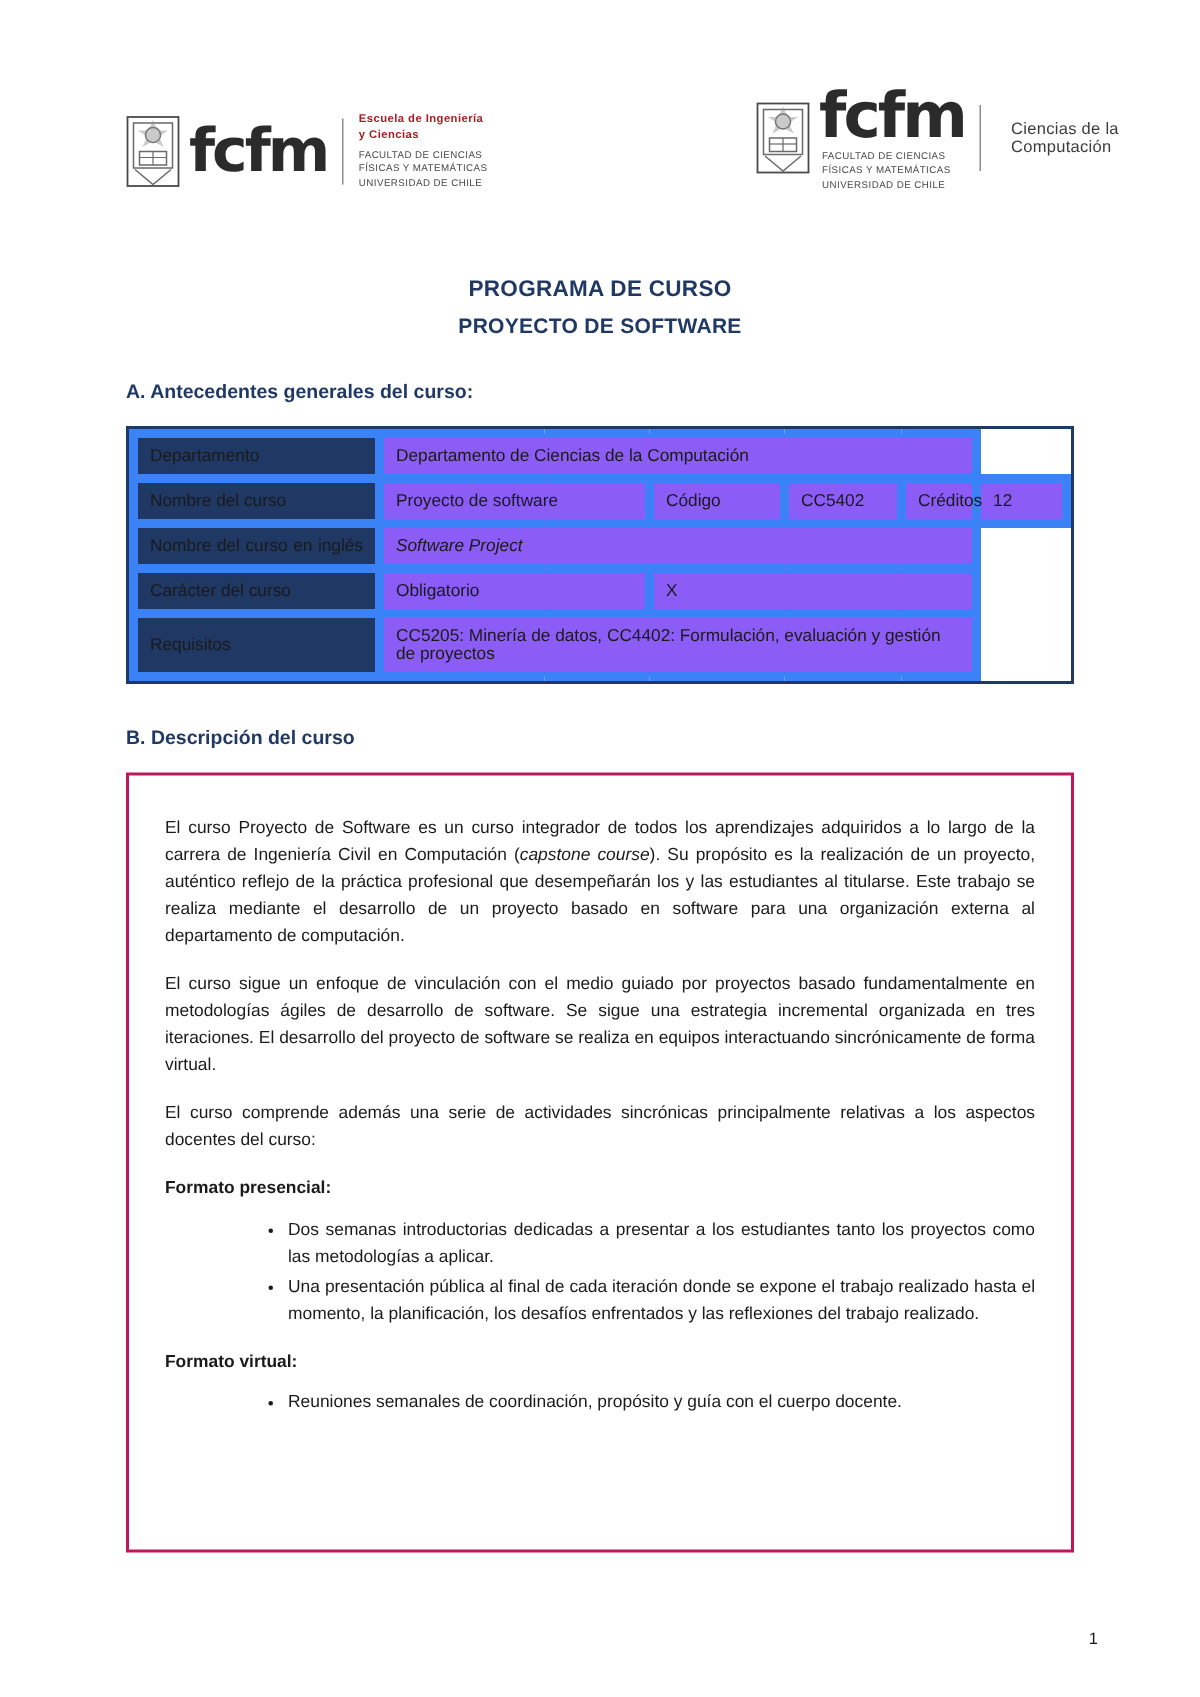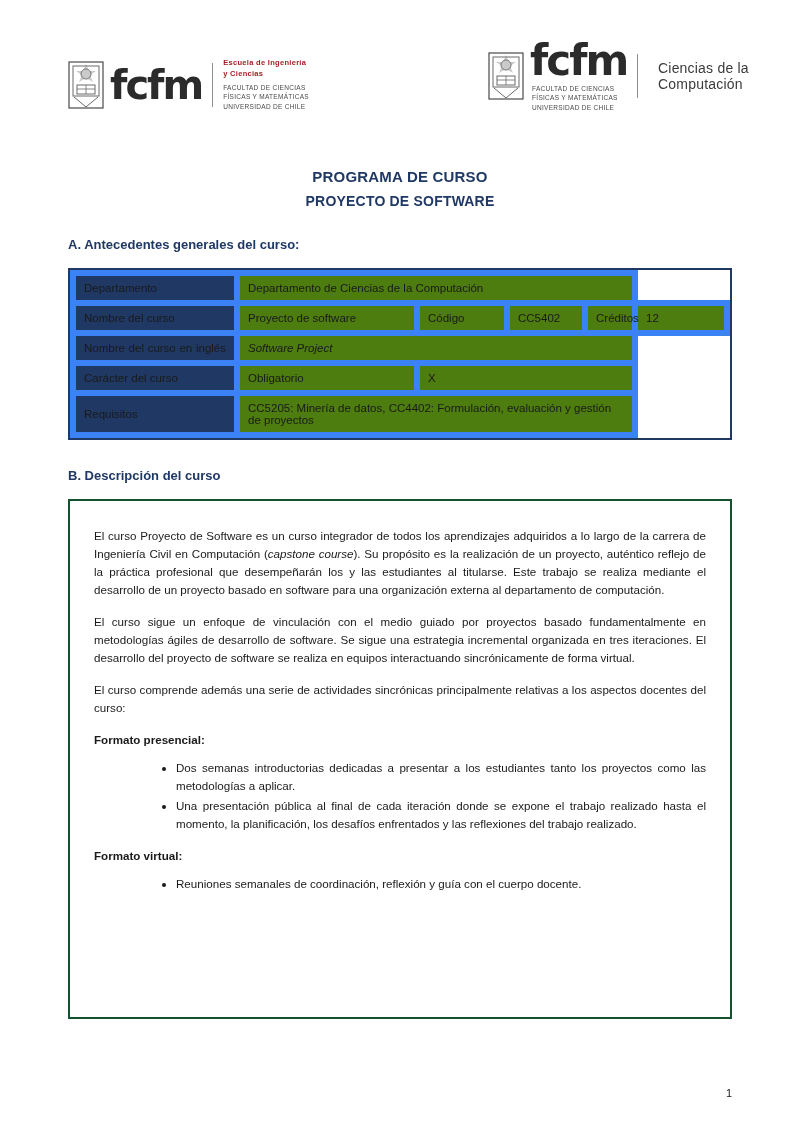--- a/index.html
+++ b/index.html
@@ -12,21 +12,21 @@
     height: 1131px;
     font-family: "Liberation Sans", sans-serif;
     color: #1a1a1a;
     position: relative;
     overflow: hidden;
   }
   .page {
     position: relative;
     width: 800px;
     height: 1131px;
-    padding: 0;
+    padding: 16px;
     box-sizing: border-box;
   }
 
   
   .header {
     position: relative;
     height: 120px;
   }
   .logo-left {
     position: absolute;
@@ -77,21 +77,21 @@
     color: #a51e22;
   }
   .logo-sub .l2 {
     font-weight: bold;
     font-size: 7.5px;
     color: #a51e22;
     display: block;
     margin-bottom: 3px;
   }
   .logo-right-label {
-    font-size: 14px;
+    font-size: 11px;
     color: #3b3b3b;
     margin-left: 10px;
     letter-spacing: 0.2px;
   }
 
   
   .doc-title {
     text-align: center;
     font-size: 15px;
     font-weight: bold;
@@ -136,28 +136,28 @@
     background: #1f3864;
     color: #ffffff;
     width: 164px;
     font-size: 11.5px;
     padding: 7px 10px;
   }
   td.lbl.justify {
     text-align: justify;
     text-align-last: justify;
   }
-  td.val { background: #4d7c0f; }
+  td.val { background: #8b5cf6; }
   td.center { text-align: left; }
   td.italic { font-style: italic; }
 
   
   .desc-box {
     margin: 16px 68px 0 68px;
-    border: 2px solid #14532d;
+    border: 2px solid #be185d;
     padding: 26px 24px 28px 24px;
     box-sizing: border-box;
     min-height: 520px;
   }
   .desc-box p {
     margin: 0 0 14px 0;
     font-size: 11.6px;
     line-height: 1.55;
     text-align: justify;
     color: #1a1a1a;
@@ -301,19 +301,19 @@
     <p class="bold-lead">Formato presencial:</p>
 
     <ul>
       <li>Dos semanas introductorias dedicadas a presentar a los estudiantes tanto los proyectos como las metodologías a aplicar.</li>
       <li>Una presentación pública al final de cada iteración donde se expone el trabajo realizado hasta el momento, la planificación, los desafíos enfrentados y las reflexiones del trabajo realizado.</li>
     </ul>
 
     <p class="bold-lead">Formato virtual:</p>
 
     <ul class="tight">
-      <li>Reuniones semanales de coordinación, reflexión y guía con el cuerpo docente.</li>
+      <li>Reuniones semanales de coordinación, propósito y guía con el cuerpo docente.</li>
     </ul>
   </div>
 
   <div class="page-number">1</div>
 
 </div>
 
 </body></html>

